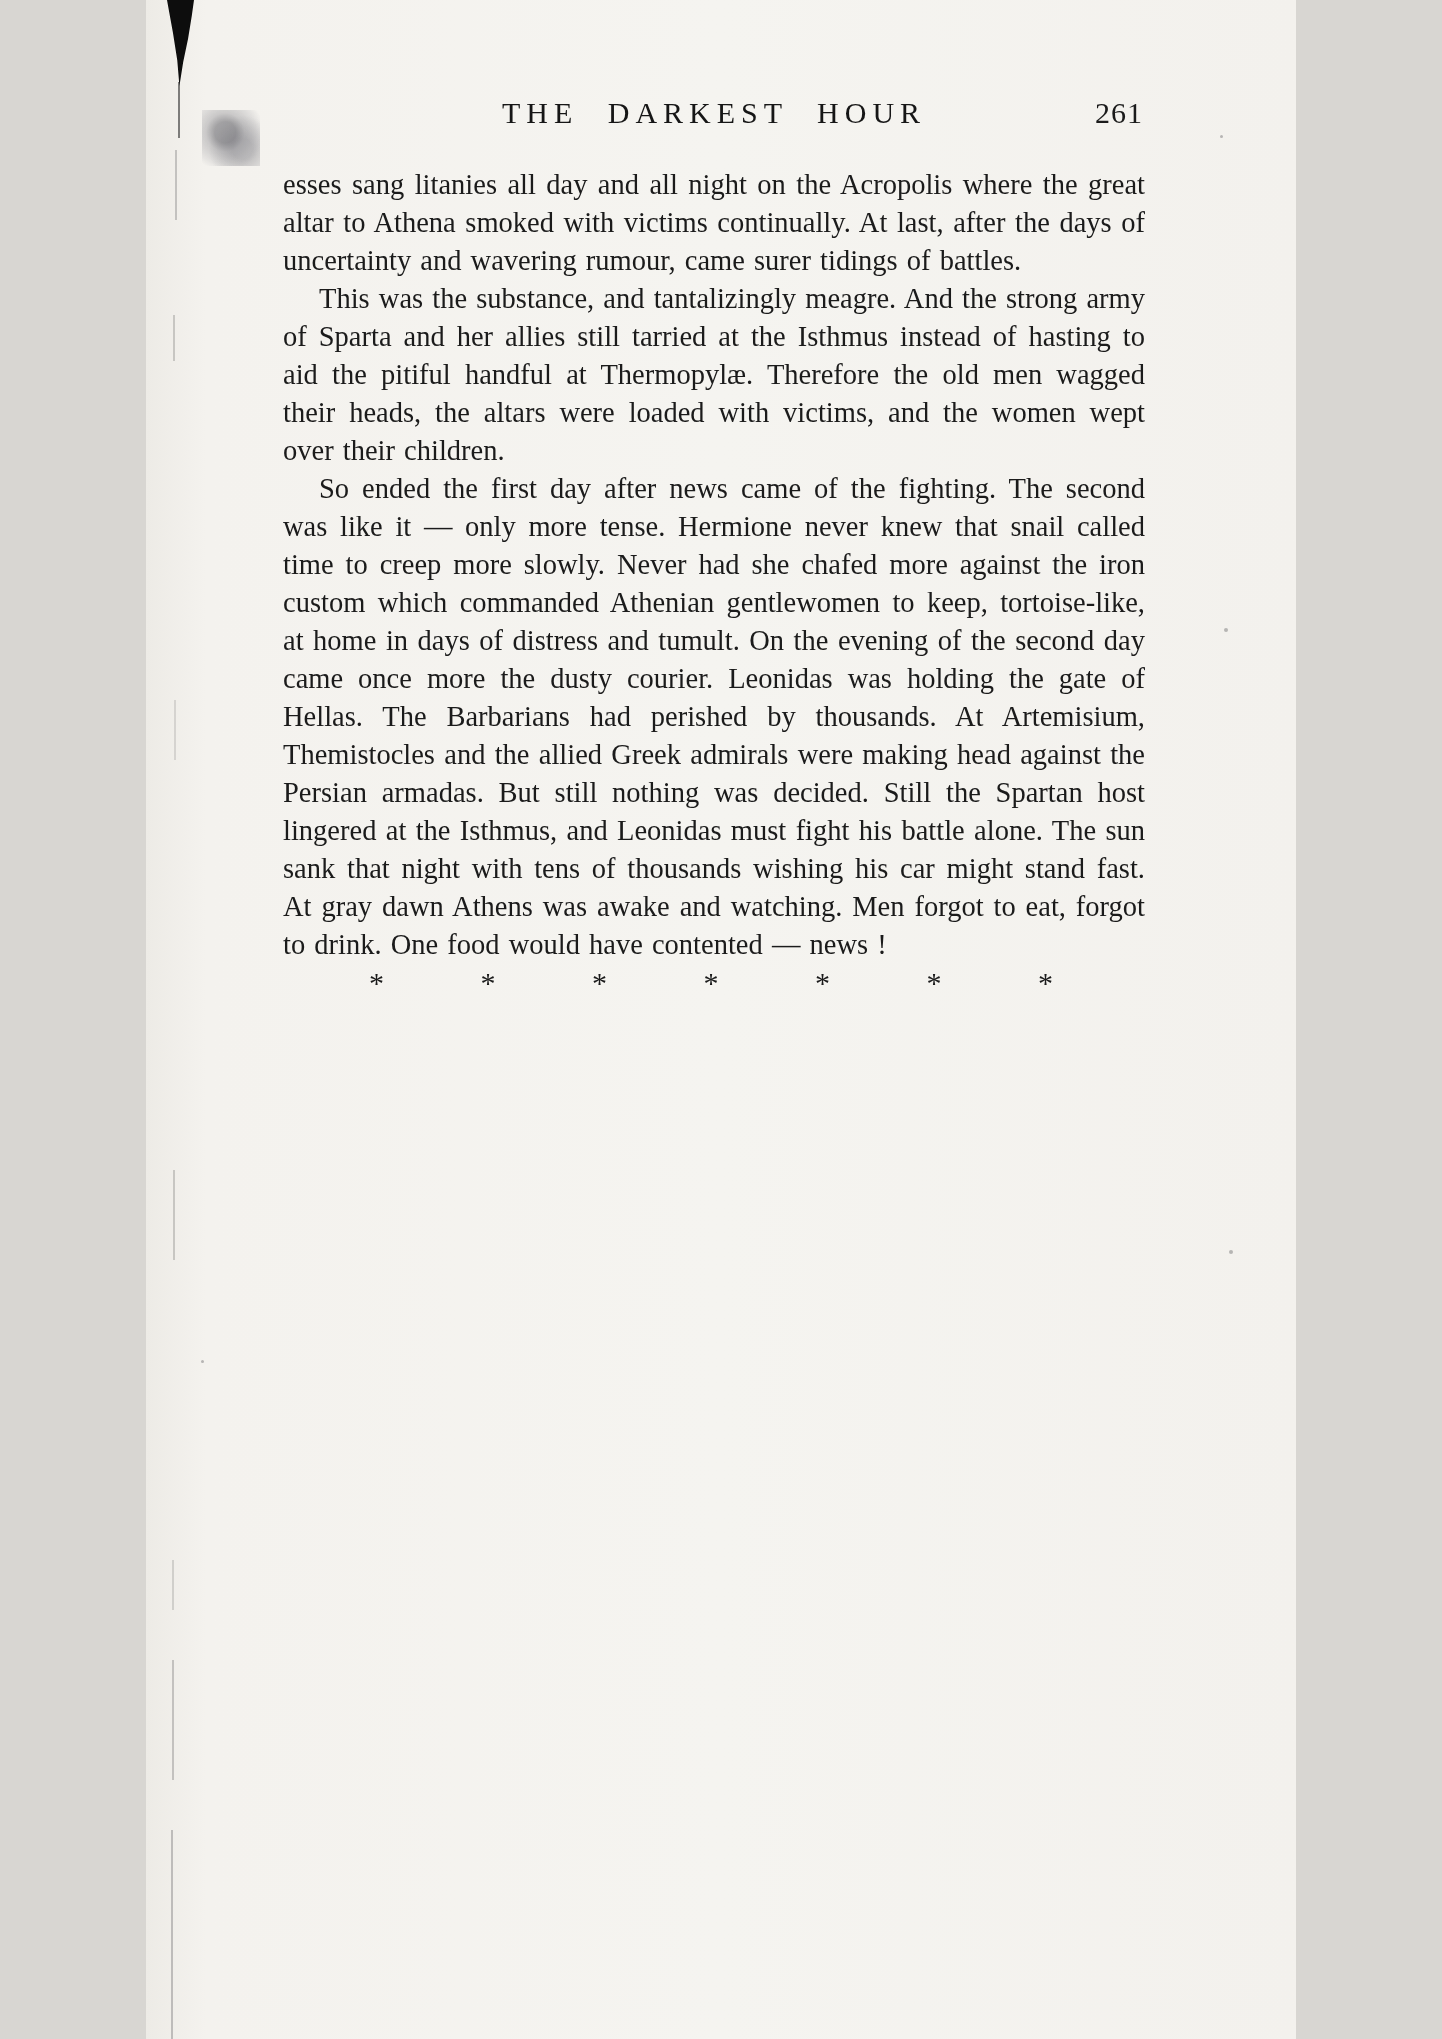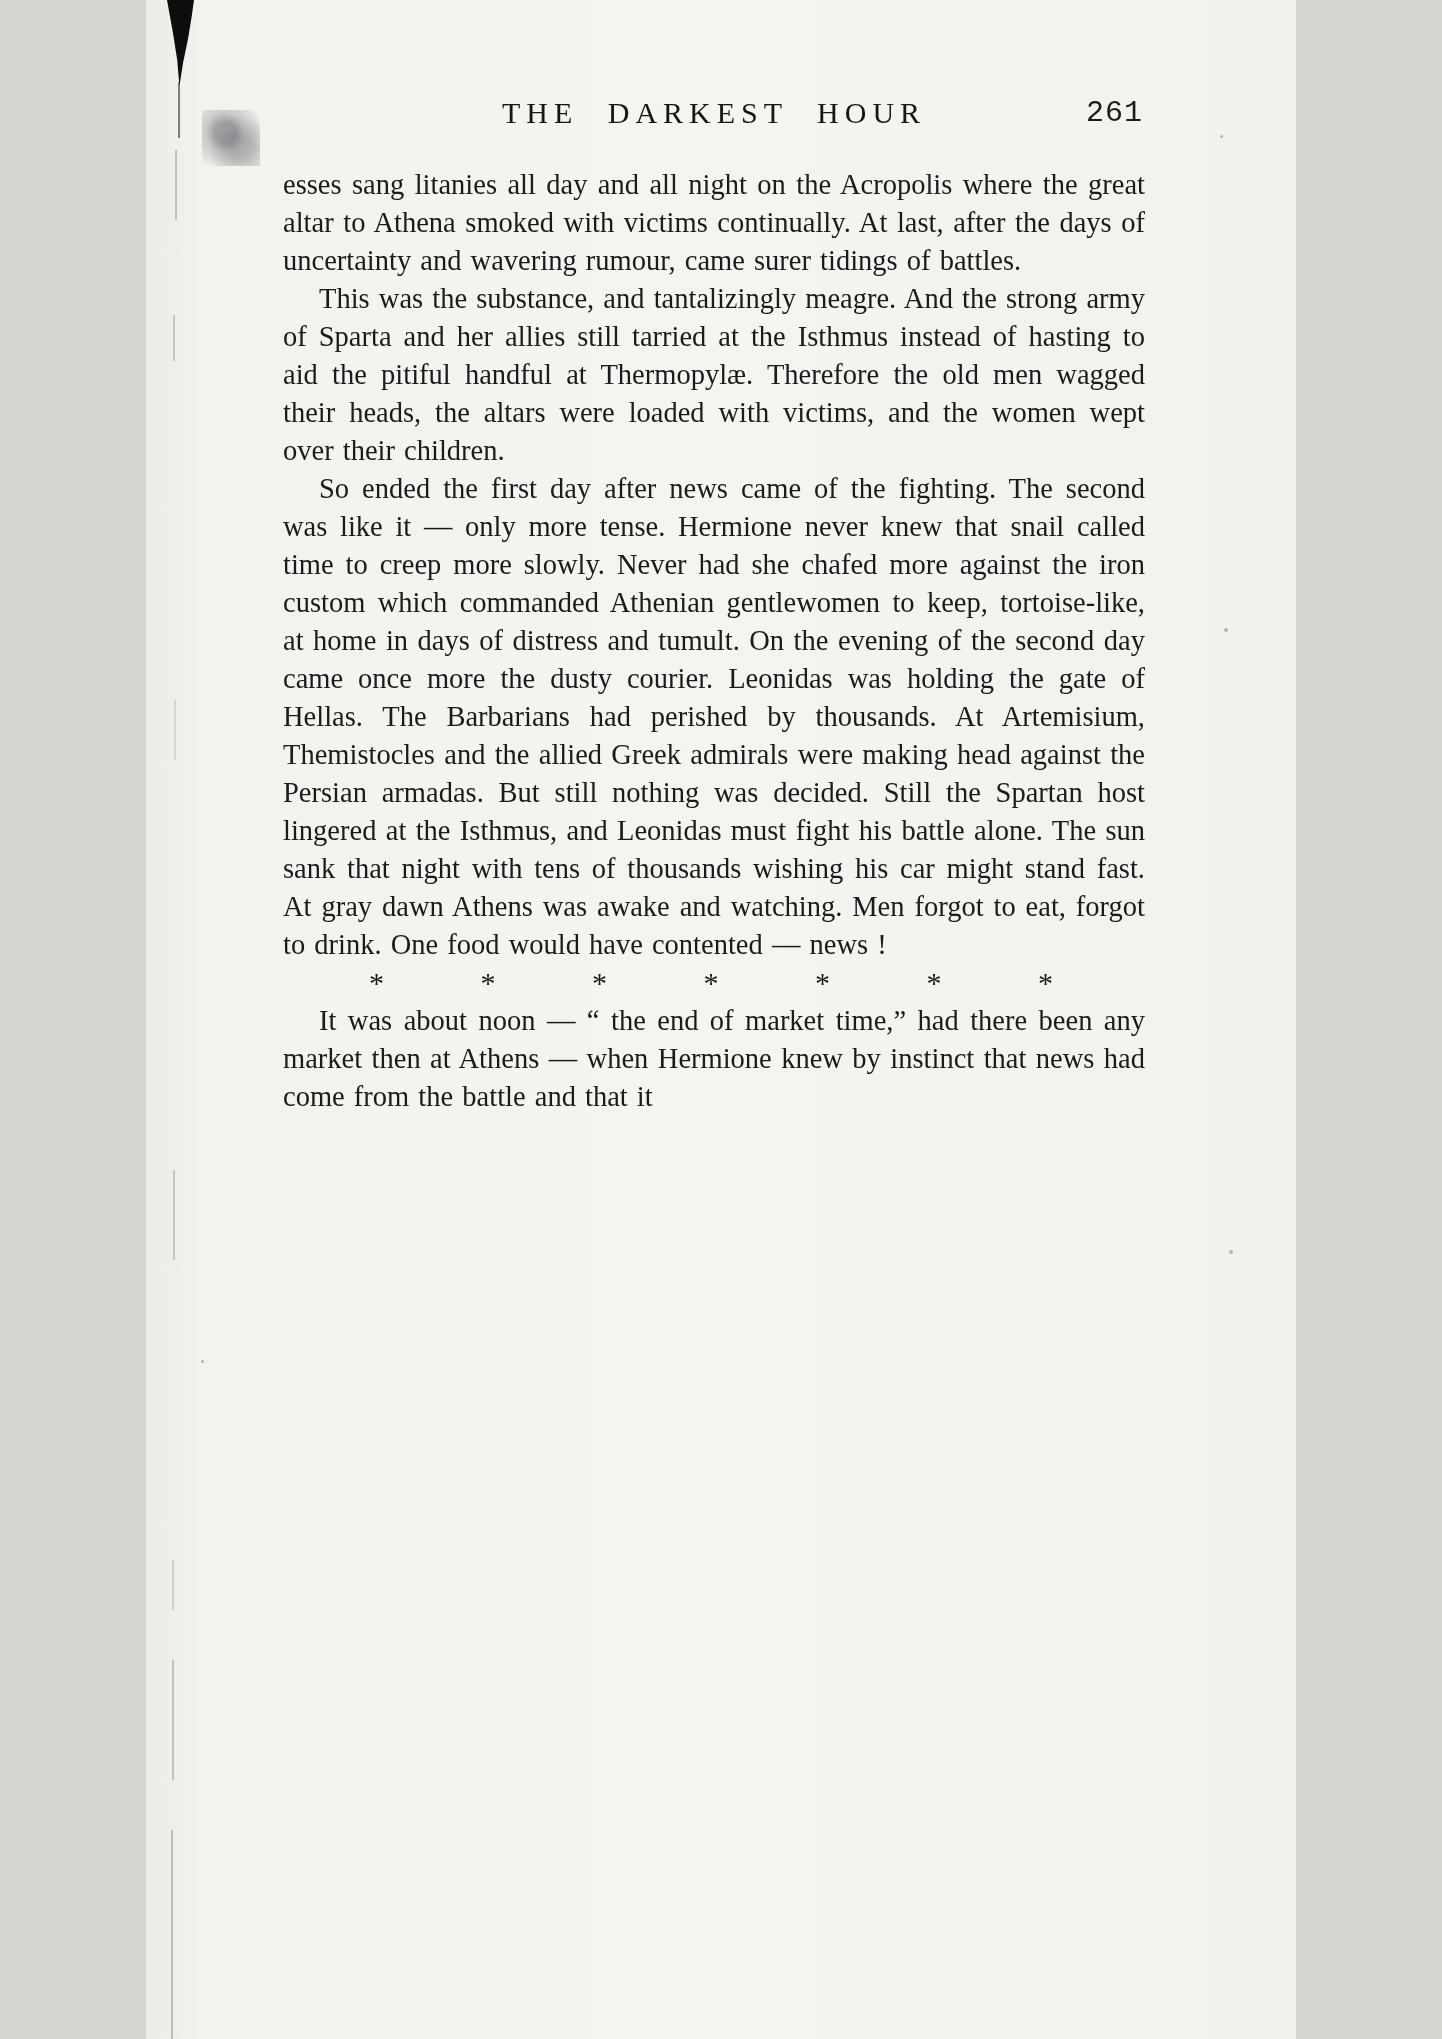--- a/index.html
+++ b/index.html
@@ -32,21 +32,20 @@
     letter-spacing: 6px;
     word-spacing: 16px;
     color: #161616;
   }
   .page-number {
     position: absolute;
     right: 2px;
     top: 0;
     font-size: 30px;
     letter-spacing: 1px;
-    font-family: Liberation Mono, monospace;
   }
 
   
   .text-block {
     position: absolute;
     left: 137px;
     top: 166px;
     width: 862px;
     font-size: 28.5px;
     line-height: 38px;
@@ -136,16 +135,15 @@
     <p class="para">So ended the first day after news came of the fighting. The second was like it — only more tense. Hermione never knew that snail called time to creep more slowly. Never had she chafed more against the iron custom which commanded Athenian gentlewomen to keep, tortoise-like, at home in days of distress and tumult. On the evening of the second day came once more the dusty courier. Leonidas was holding the gate of Hellas. The Barbarians had perished by thousands. At Artemisium, Themistocles and the allied Greek admirals were making head against the Persian armadas. But still nothing was decided. Still the Spartan host lingered at the Isthmus, and Leonidas must fight his battle alone. The sun sank that night with tens of thousands wishing his car might stand fast. At gray dawn Athens was awake and watching. Men forgot to eat, forgot to drink. One food would have contented — news !</p>
     <div class="separator">
       <span>*</span>
       <span>*</span>
       <span>*</span>
       <span>*</span>
       <span>*</span>
       <span>*</span>
       <span>*</span>
     </div>
-    <p class="para">It was about noon — “ the end of market time,” had there been any market then at Athens — when Hermione knew by instinct that news had come from the battle and that it</p>
   </div>
 
 </div>
 
 </body></html>

